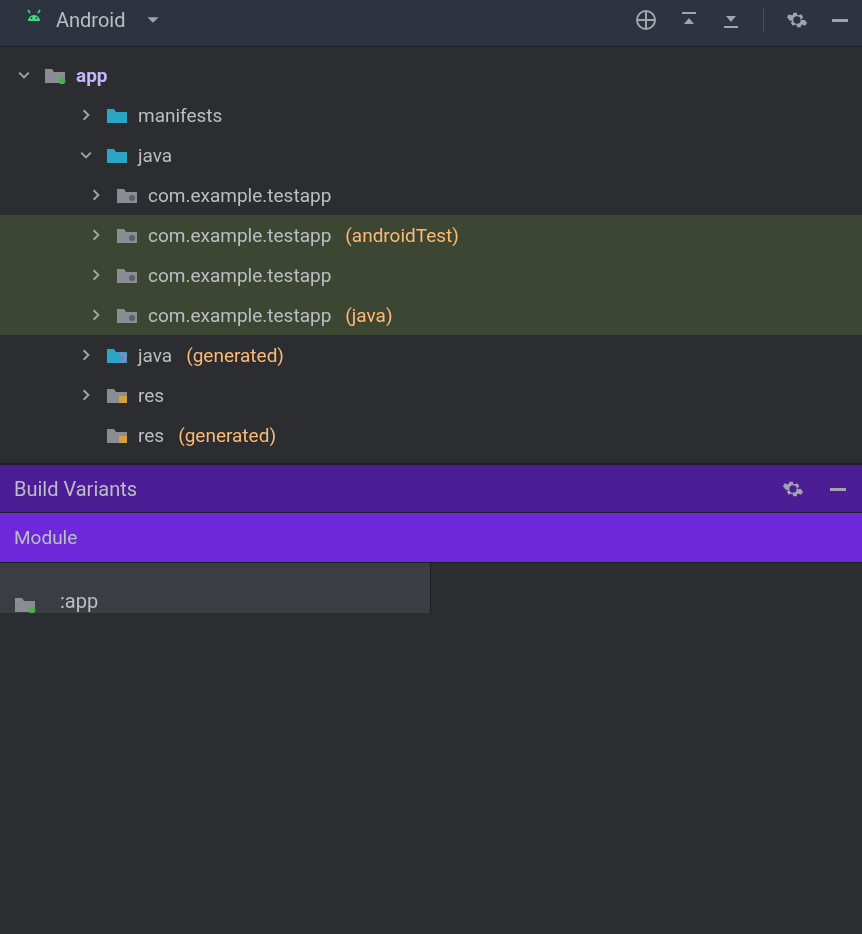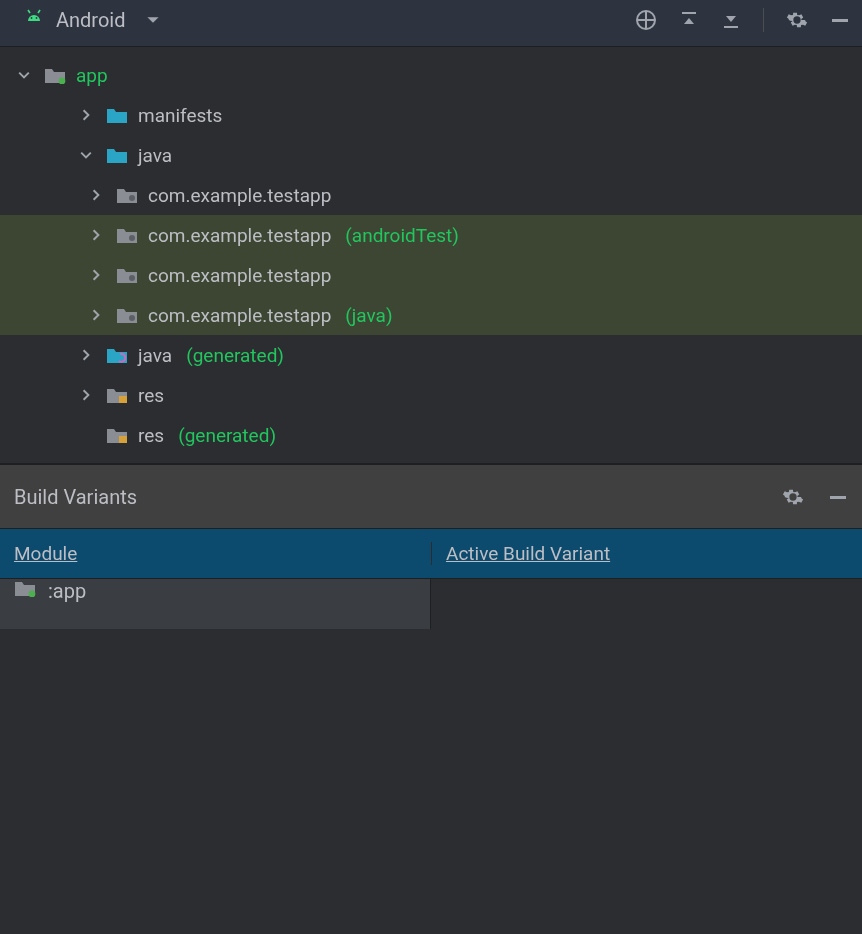--- a/index.html
+++ b/index.html
@@ -50,59 +50,59 @@
     gap: 10px;
   }
   .row.highlight { background: #3c4633; }
   .row.selected { background: #2e63d6; color: #ffffff; }
   .row.selected .label { color: #ffffff; font-weight: 600; }
   .chev { width: 16px; display: inline-flex; color: #a0a5ad; }
   .chev svg { width: 12px; height: 12px; }
   .spacer { display:inline-block; width:16px; }
   .folder { width:22px; height:18px; display:inline-flex; }
   .label { color:#bcbec4; }
-  .label.bold { font-weight:400; color:#22c55e;text-align:right; }
-  .suffix { color:#22c55e; margin-left:4px; }
+  .label.bold { font-weight:700; color:#c4b5fd;text-align:right; }
+  .suffix { color:#fdba74; margin-left:4px; }
 
   
   .ind-0 { padding-left: 18px; }
   .ind-1 { padding-left: 80px; }
   .ind-2 { padding-left: 90px; }
 
   
   .panel {
     margin-top: 8px;
     border-top: 2px solid #1e1f22;
   }
   .panel-header {
     display: flex;
     align-items: center;
     justify-content: space-between;
-    background: #404040;
-    height: 64px;
+    background: #4c1d95;
+    height: 48px;
     padding: 0 14px;
     border-bottom: 1px solid #1e1f22;
   }
   .panel-title { color:#bcbec4; font-size:20px; }
   .panel-tools { display:flex; gap:24px; align-items:center; }
 
   .table-head, .table-row {
     display: grid;
     grid-template-columns: 1fr 1fr;
     align-items: center;
     height: 50px;
   }
-  .table-head { background:#0c4a6e; border-bottom:1px solid #1e1f22;text-decoration:underline; }
+  .table-head { background:#6d28d9; border-bottom:1px solid #1e1f22; }
   .table-head .cell { padding: 0 14px; color:#bcbec4; font-size:19px; }
   .table-head .cell + .cell { border-left:1px solid #2b2d30; }
   .table-row { background:#2b2d30; }
   .table-row .cell { padding: 0 14px; font-size:20px; }
   .table-row .cell.module {
     background:#3a3d41;
-    display:flex; align-items:flex-start; gap:12px;
+    display:flex; align-items:flex-end; gap:24px;
     height:100%;
     border-right:1px solid #1e1f22;
   }
   .blank { flex:1; background:#2b2d30; }
 </style>
 </head>
 <body>
 
 <div class="header">
   <div class="header-left">
@@ -320,21 +320,20 @@
       <span class="icon-btn">
         <svg width="20" height="20" viewBox="0 0 20 20">
             <rect x="2" y="9" width="16" height="3" fill="#a0a5ad"></rect>
           </svg>
       </span>
     </div>
   </div>
 
   <div class="table-head">
     <div class="cell">Module</div>
-    <div class="cell">Active Build Variant</div>
   </div>
 
   <div class="table-row">
     <div class="cell module">
       <span class="folder">
         <svg width="22" height="18" viewBox="0 0 22 18">
             <path d="M1 3h7l2 3h11v11H1z" fill="#8a8e94"></path>
             <circle cx="18" cy="15" r="3.4" fill="#4caf50"></circle>
           </svg>
       </span>

